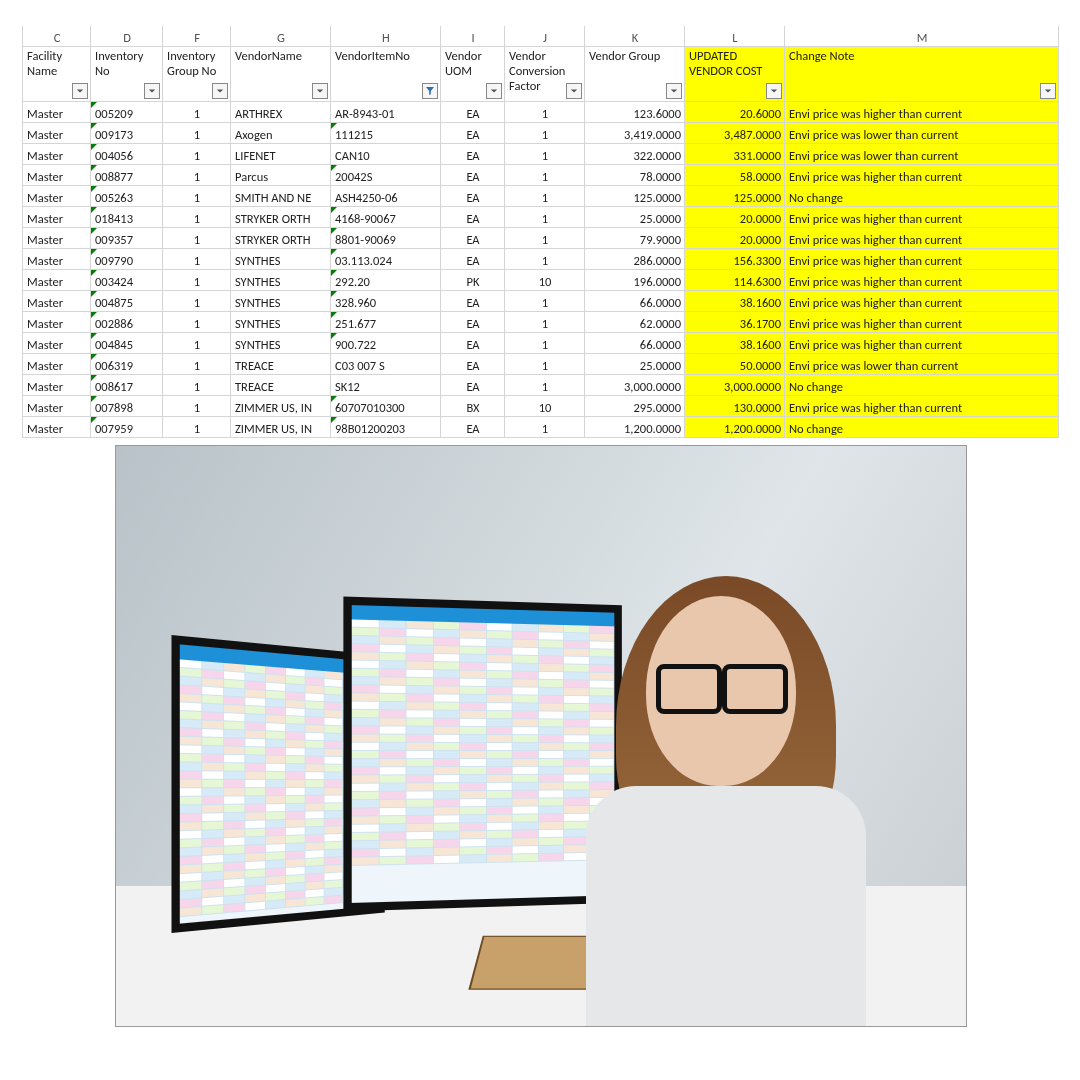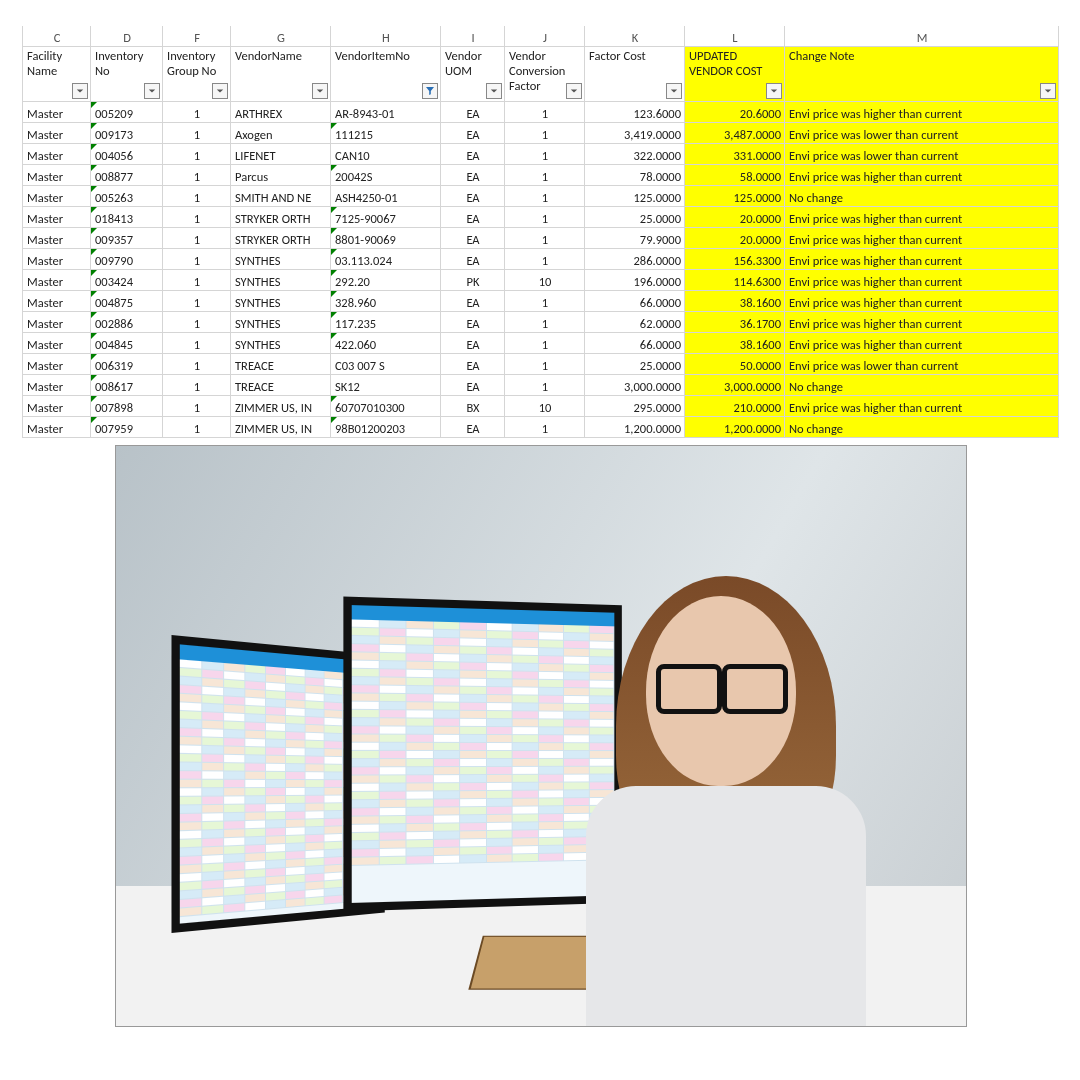--- a/index.html
+++ b/index.html
@@ -100,21 +100,21 @@
           <th><span>Vendor UOM</span><div class="filterbtn">
               <svg viewBox="0 0 10 10">
                 <path d="M1 3 L5 7 L9 3 Z" fill="#555"></path>
               </svg>
             </div></th>
           <th><span>Vendor Conversion Factor</span><div class="filterbtn">
               <svg viewBox="0 0 10 10">
                 <path d="M1 3 L5 7 L9 3 Z" fill="#555"></path>
               </svg>
             </div></th>
-          <th><span>Factor Cost</span><div class="filterbtn">
+          <th><span>Vendor Group</span><div class="filterbtn">
               <svg viewBox="0 0 10 10">
                 <path d="M1 3 L5 7 L9 3 Z" fill="#555"></path>
               </svg>
             </div></th>
           <th class="yellow"><span>UPDATED VENDOR COST</span><div class="filterbtn">
               <svg viewBox="0 0 10 10">
                 <path d="M1 3 L5 7 L9 3 Z" fill="#555"></path>
               </svg>
             </div></th>
           <th class="yellow"><span>Change Note</span><div class="filterbtn">
@@ -171,33 +171,33 @@
           <td class="ctr">1</td>
           <td class="num">78.0000</td>
           <td class="num yellow">58.0000</td>
           <td class="yellow">Envi price was higher than current</td>
         </tr>
         <tr>
           <td>Master</td>
           <td class="greentri">005263</td>
           <td class="ctr">1</td>
           <td>SMITH AND NE</td>
-          <td>ASH4250-01</td>
+          <td>ASH4250-06</td>
           <td class="ctr">EA</td>
           <td class="ctr">1</td>
           <td class="num">125.0000</td>
           <td class="num yellow">125.0000</td>
           <td class="yellow">No change</td>
         </tr>
         <tr>
           <td>Master</td>
           <td class="greentri">018413</td>
           <td class="ctr">1</td>
           <td>STRYKER ORTH</td>
-          <td class="greentri">7125-90067</td>
+          <td class="greentri">4168-90067</td>
           <td class="ctr">EA</td>
           <td class="ctr">1</td>
           <td class="num">25.0000</td>
           <td class="num yellow">20.0000</td>
           <td class="yellow">Envi price was higher than current</td>
         </tr>
         <tr>
           <td>Master</td>
           <td class="greentri">009357</td>
           <td class="ctr">1</td>
@@ -243,33 +243,33 @@
           <td class="ctr">1</td>
           <td class="num">66.0000</td>
           <td class="num yellow">38.1600</td>
           <td class="yellow">Envi price was higher than current</td>
         </tr>
         <tr>
           <td>Master</td>
           <td class="greentri">002886</td>
           <td class="ctr">1</td>
           <td>SYNTHES</td>
-          <td class="greentri">117.235</td>
+          <td class="greentri">251.677</td>
           <td class="ctr">EA</td>
           <td class="ctr">1</td>
           <td class="num">62.0000</td>
           <td class="num yellow">36.1700</td>
           <td class="yellow">Envi price was higher than current</td>
         </tr>
         <tr>
           <td>Master</td>
           <td class="greentri">004845</td>
           <td class="ctr">1</td>
           <td>SYNTHES</td>
-          <td class="greentri">422.060</td>
+          <td class="greentri">900.722</td>
           <td class="ctr">EA</td>
           <td class="ctr">1</td>
           <td class="num">66.0000</td>
           <td class="num yellow">38.1600</td>
           <td class="yellow">Envi price was higher than current</td>
         </tr>
         <tr>
           <td>Master</td>
           <td class="greentri">006319</td>
           <td class="ctr">1</td>
@@ -295,21 +295,21 @@
         </tr>
         <tr>
           <td>Master</td>
           <td class="greentri">007898</td>
           <td class="ctr">1</td>
           <td>ZIMMER US, IN</td>
           <td class="greentri">60707010300</td>
           <td class="ctr">BX</td>
           <td class="ctr">10</td>
           <td class="num">295.0000</td>
-          <td class="num yellow">210.0000</td>
+          <td class="num yellow">130.0000</td>
           <td class="yellow">Envi price was higher than current</td>
         </tr>
         <tr>
           <td>Master</td>
           <td class="greentri">007959</td>
           <td class="ctr">1</td>
           <td>ZIMMER US, IN</td>
           <td class="greentri">98B01200203</td>
           <td class="ctr">EA</td>
           <td class="ctr">1</td>

